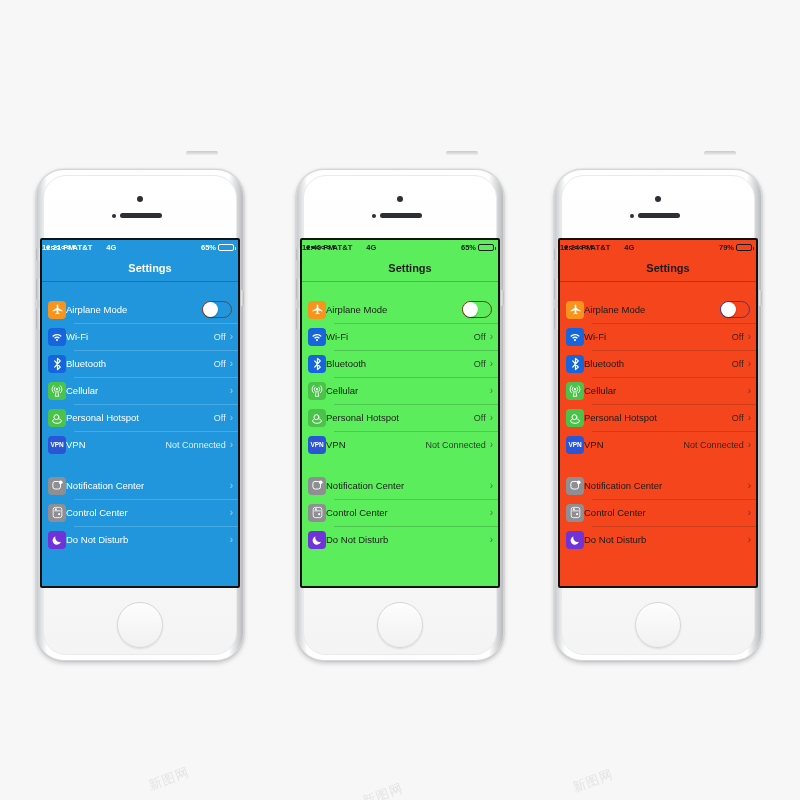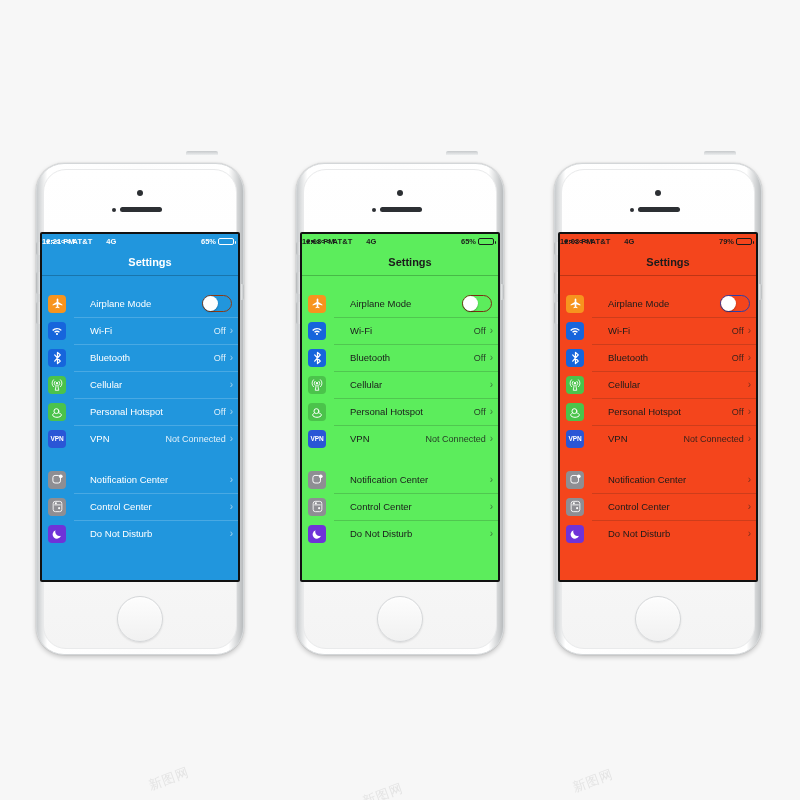--- a/index.html
+++ b/index.html
@@ -33,21 +33,21 @@
     width: 216px;
     height: 492px;
   }
   .phone-1 { left: 32px; }
   .phone-2 { left: 292px; }
   .phone-3 { left: 550px; }
 
   .body-outer {
     position: absolute;
     left: 4px;
-    top: 10px;
+    top: 16px;
     width: 208px;
     height: 492px;
     border-radius: 28px;
     background: linear-gradient(90deg,#c9ccce 0%,#ffffff 5%,#fdfdfd 50%,#ffffff 93%,#b9bcbe 100%);
     box-shadow: 0 2px 5px rgba(0,0,0,0.22), 0 0 1px rgba(0,0,0,0.35);
     border: 1px solid #d3d6d8;
     box-sizing: border-box;
   }
   .body-inner {
     position: absolute;
@@ -262,21 +262,21 @@
     height: 18px;
     border-radius: 4px;
     flex: 0 0 18px;
     display: flex;
     align-items: center;
     justify-content: center;
     color: #fff;
   }
   .ico svg { display: block; }
   .label {
-    margin-left: 24px;
+    margin-left: 0;
     font-size: 9.5px;
   }
   .value {
     margin-left: auto;
     font-size: 9px;
     opacity: 0.85;
     text-align: center;
   }
   .chev {
     margin-left: 4px;
@@ -481,21 +481,21 @@
             <div class="statusbar">
               <span class="sig">
                 <i class="on"></i>
                 <i class="on"></i>
                 <i class=""></i>
                 <i class=""></i>
                 <i class=""></i>
               </span>
               <span class="carrier">AT&amp;T</span>
               <span class="net">4G</span>
-              <span class="clock">12:18 PM</span>
+              <span class="clock">12:40 PM</span>
               <span class="right-stat">
                 <span>65%</span>
                 <span class="batt"><span class="fill" style="width:65%"></span></span>
               </span>
             </div>
             <div class="navbar">Settings</div>
             <div class="navsep"></div>
             <div class="group-gap"></div>
             <div>
               <div class="row">
@@ -622,21 +622,21 @@
             <div class="statusbar">
               <span class="sig">
                 <i class="on"></i>
                 <i class=""></i>
                 <i class=""></i>
                 <i class=""></i>
                 <i class=""></i>
               </span>
               <span class="carrier">AT&amp;T</span>
               <span class="net">4G</span>
-              <span class="clock">12:03 PM</span>
+              <span class="clock">12:24 PM</span>
               <span class="right-stat">
                 <span>79%</span>
                 <span class="batt"><span class="fill" style="width:64%"></span></span>
               </span>
             </div>
             <div class="navbar">Settings</div>
             <div class="navsep"></div>
             <div class="group-gap"></div>
             <div>
               <div class="row">

